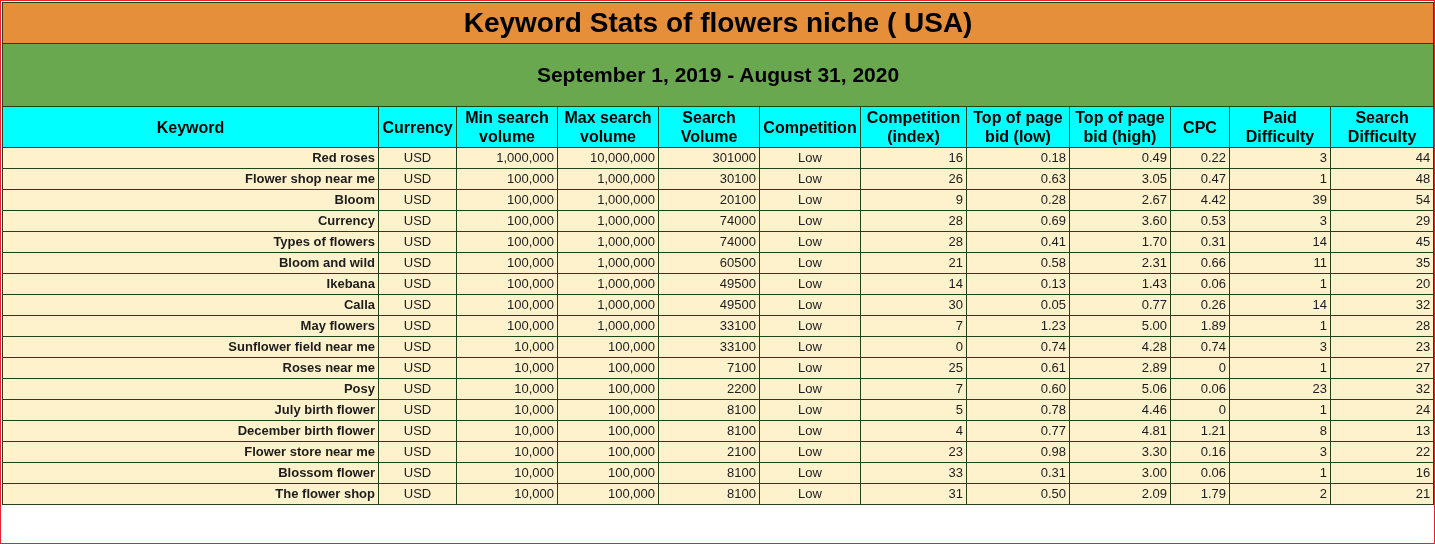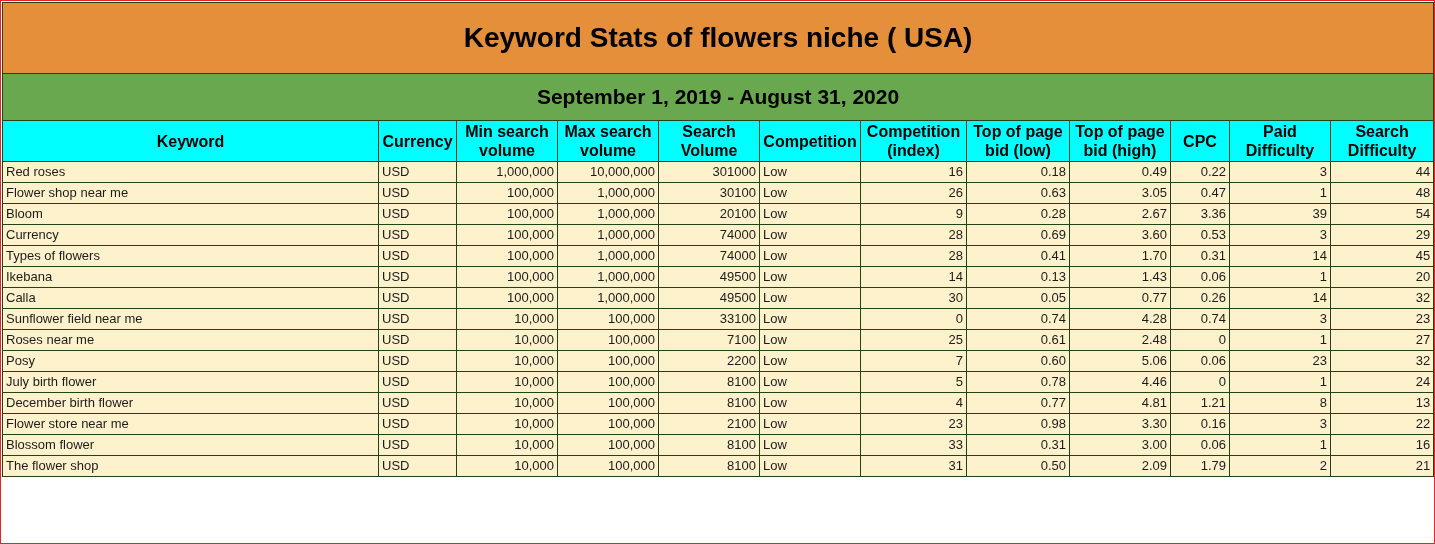--- a/index.html
+++ b/index.html
@@ -9,36 +9,36 @@
     border: 1px solid #e8232a; box-sizing: content-box;
   }
   table {
     position: absolute; left: 2px; top: 2px;
     border-collapse: collapse; table-layout: fixed; width: 1431px;
     font-family: "Liberation Sans", sans-serif;
   }
   td, th { border: 1px solid #244217; padding: 0 3px; overflow: hidden; white-space: nowrap; }
   .title-row td {
     background: #e58f3b; height: 40px; text-align: center;
-    font-weight: bold; font-size: 28px; color: #000; padding: 15px;
+    font-weight: bold; font-size: 28px; color: #000; padding: 0;
   }
   .date-row td {
     background: #69a84f; height: 30px; text-align: center;
-    font-weight: bold; font-size: 21px; color: #000; padding: 8px;
+    font-weight: bold; font-size: 21px; color: #000; padding: 16px;
   }
   .head-row th {
     background: #00ffff; height: 40px; font-size: 16px; font-weight: bold;
     color: #000; text-align: center; line-height: 19px; white-space: normal; padding: 0 1px;
   }
   tbody.data td {
     background: #fef2cc; height: 20px; font-size: 13px; color: #1c1c1c;
     line-height: 18px;
   }
-  td.l { text-align: left; }
-  td.c { }
+  td.l { text-align: right; font-weight: bold; }
+  td.c { text-align: center; }
   td.r { text-align: right; }
 </style>
 </head>
 <body>
 
 <div class="frame"></div>
 
 <table>
   <colgroup>
     <col style="width:376px">
@@ -108,21 +108,21 @@
       <tr>
         <td class="l">Bloom</td>
         <td class="c">USD</td>
         <td class="r">100,000</td>
         <td class="r">1,000,000</td>
         <td class="r">20100</td>
         <td class="c">Low</td>
         <td class="r">9</td>
         <td class="r">0.28</td>
         <td class="r">2.67</td>
-        <td class="r">3.36</td>
+        <td class="r">4.42</td>
         <td class="r">39</td>
         <td class="r">54</td>
       </tr>
       <tr>
         <td class="l">Currency</td>
         <td class="c">USD</td>
         <td class="r">100,000</td>
         <td class="r">1,000,000</td>
         <td class="r">74000</td>
         <td class="c">Low</td>
@@ -141,20 +141,34 @@
         <td class="r">74000</td>
         <td class="c">Low</td>
         <td class="r">28</td>
         <td class="r">0.41</td>
         <td class="r">1.70</td>
         <td class="r">0.31</td>
         <td class="r">14</td>
         <td class="r">45</td>
       </tr>
       <tr>
+        <td class="l">Bloom and wild</td>
+        <td class="c">USD</td>
+        <td class="r">100,000</td>
+        <td class="r">1,000,000</td>
+        <td class="r">60500</td>
+        <td class="c">Low</td>
+        <td class="r">21</td>
+        <td class="r">0.58</td>
+        <td class="r">2.31</td>
+        <td class="r">0.66</td>
+        <td class="r">11</td>
+        <td class="r">35</td>
+      </tr>
+      <tr>
         <td class="l">Ikebana</td>
         <td class="c">USD</td>
         <td class="r">100,000</td>
         <td class="r">1,000,000</td>
         <td class="r">49500</td>
         <td class="c">Low</td>
         <td class="r">14</td>
         <td class="r">0.13</td>
         <td class="r">1.43</td>
         <td class="r">0.06</td>
@@ -169,20 +183,34 @@
         <td class="r">49500</td>
         <td class="c">Low</td>
         <td class="r">30</td>
         <td class="r">0.05</td>
         <td class="r">0.77</td>
         <td class="r">0.26</td>
         <td class="r">14</td>
         <td class="r">32</td>
       </tr>
       <tr>
+        <td class="l">May flowers</td>
+        <td class="c">USD</td>
+        <td class="r">100,000</td>
+        <td class="r">1,000,000</td>
+        <td class="r">33100</td>
+        <td class="c">Low</td>
+        <td class="r">7</td>
+        <td class="r">1.23</td>
+        <td class="r">5.00</td>
+        <td class="r">1.89</td>
+        <td class="r">1</td>
+        <td class="r">28</td>
+      </tr>
+      <tr>
         <td class="l">Sunflower field near me</td>
         <td class="c">USD</td>
         <td class="r">10,000</td>
         <td class="r">100,000</td>
         <td class="r">33100</td>
         <td class="c">Low</td>
         <td class="r">0</td>
         <td class="r">0.74</td>
         <td class="r">4.28</td>
         <td class="r">0.74</td>
@@ -191,21 +219,21 @@
       </tr>
       <tr>
         <td class="l">Roses near me</td>
         <td class="c">USD</td>
         <td class="r">10,000</td>
         <td class="r">100,000</td>
         <td class="r">7100</td>
         <td class="c">Low</td>
         <td class="r">25</td>
         <td class="r">0.61</td>
-        <td class="r">2.48</td>
+        <td class="r">2.89</td>
         <td class="r">0</td>
         <td class="r">1</td>
         <td class="r">27</td>
       </tr>
       <tr>
         <td class="l">Posy</td>
         <td class="c">USD</td>
         <td class="r">10,000</td>
         <td class="r">100,000</td>
         <td class="r">2200</td>

